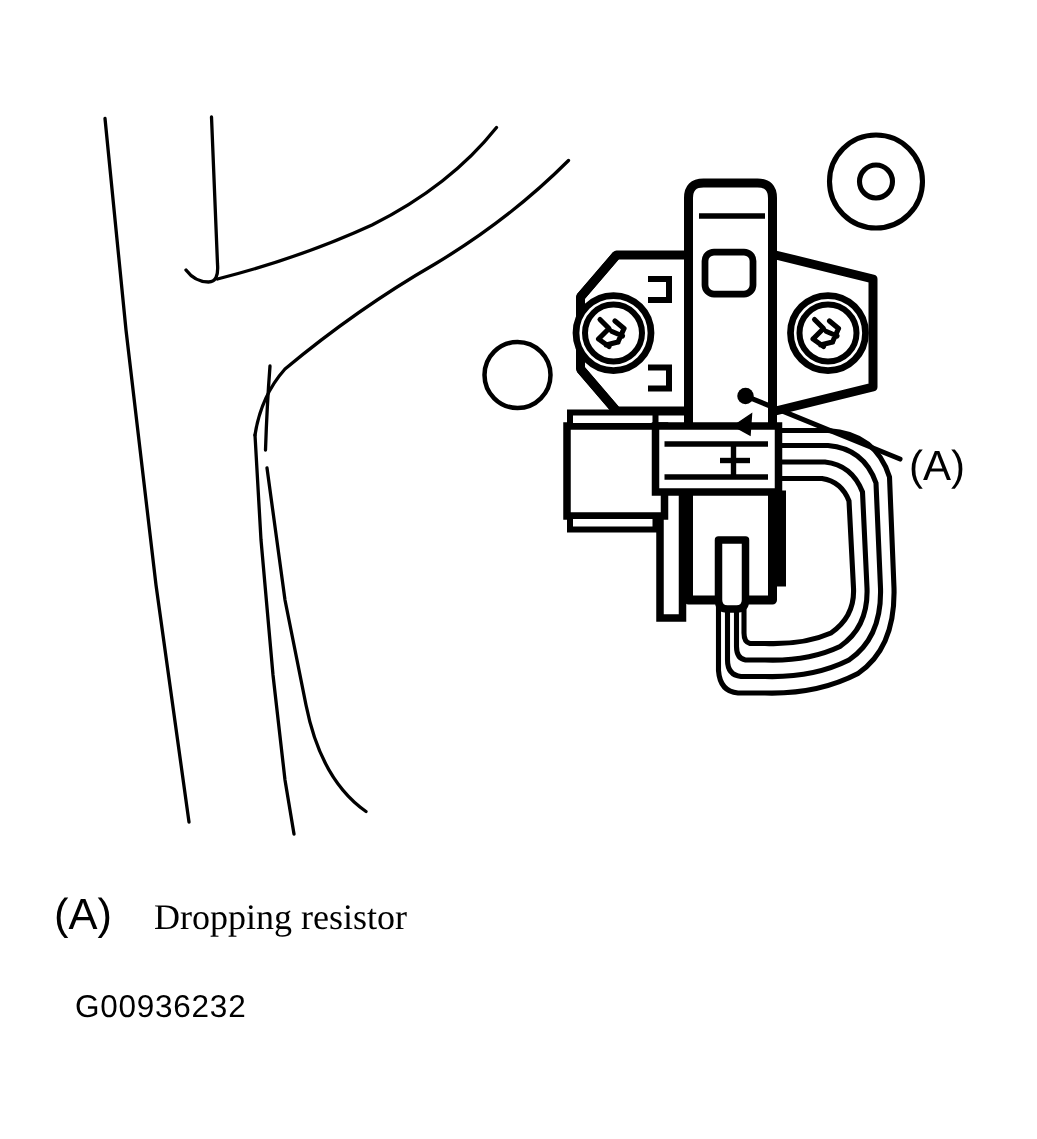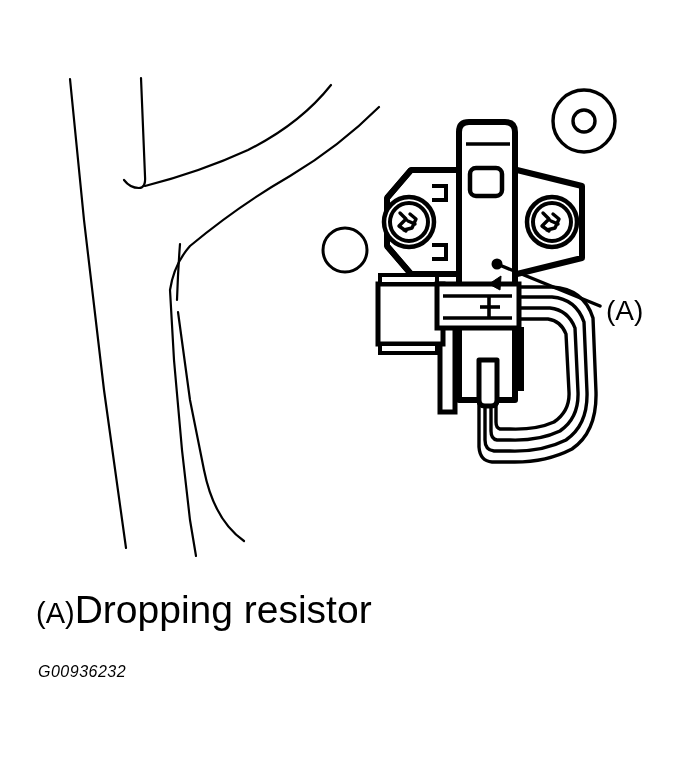--- a/index.html
+++ b/index.html
@@ -41,31 +41,32 @@
     display: flex;
     align-items: baseline;
     white-space: pre;
   }
   .caption-key {
     font-size: 29px;
     line-height: 36px;
     letter-spacing: 0px;
   }
   .caption-text {
-    font-size: 39px;
+    font-size: 24px;
     line-height: 36px;
+    margin-left: 28px;
+    font-family: Liberation Serif, serif;
   }
   .figure-number {
     position: absolute;
-    left: 38px;
+    left: 50px;
     top: 659px;
-    font-size: 16px;
+    font-size: 21px;
     line-height: 26px;
     letter-spacing: 0.5px;
-    font-style: italic;
   }
   .callout-label {
     position: absolute;
     left: 606px;
     top: 294px;
     font-size: 28px;
     line-height: 34px;
   }
 </style>
 </head>

